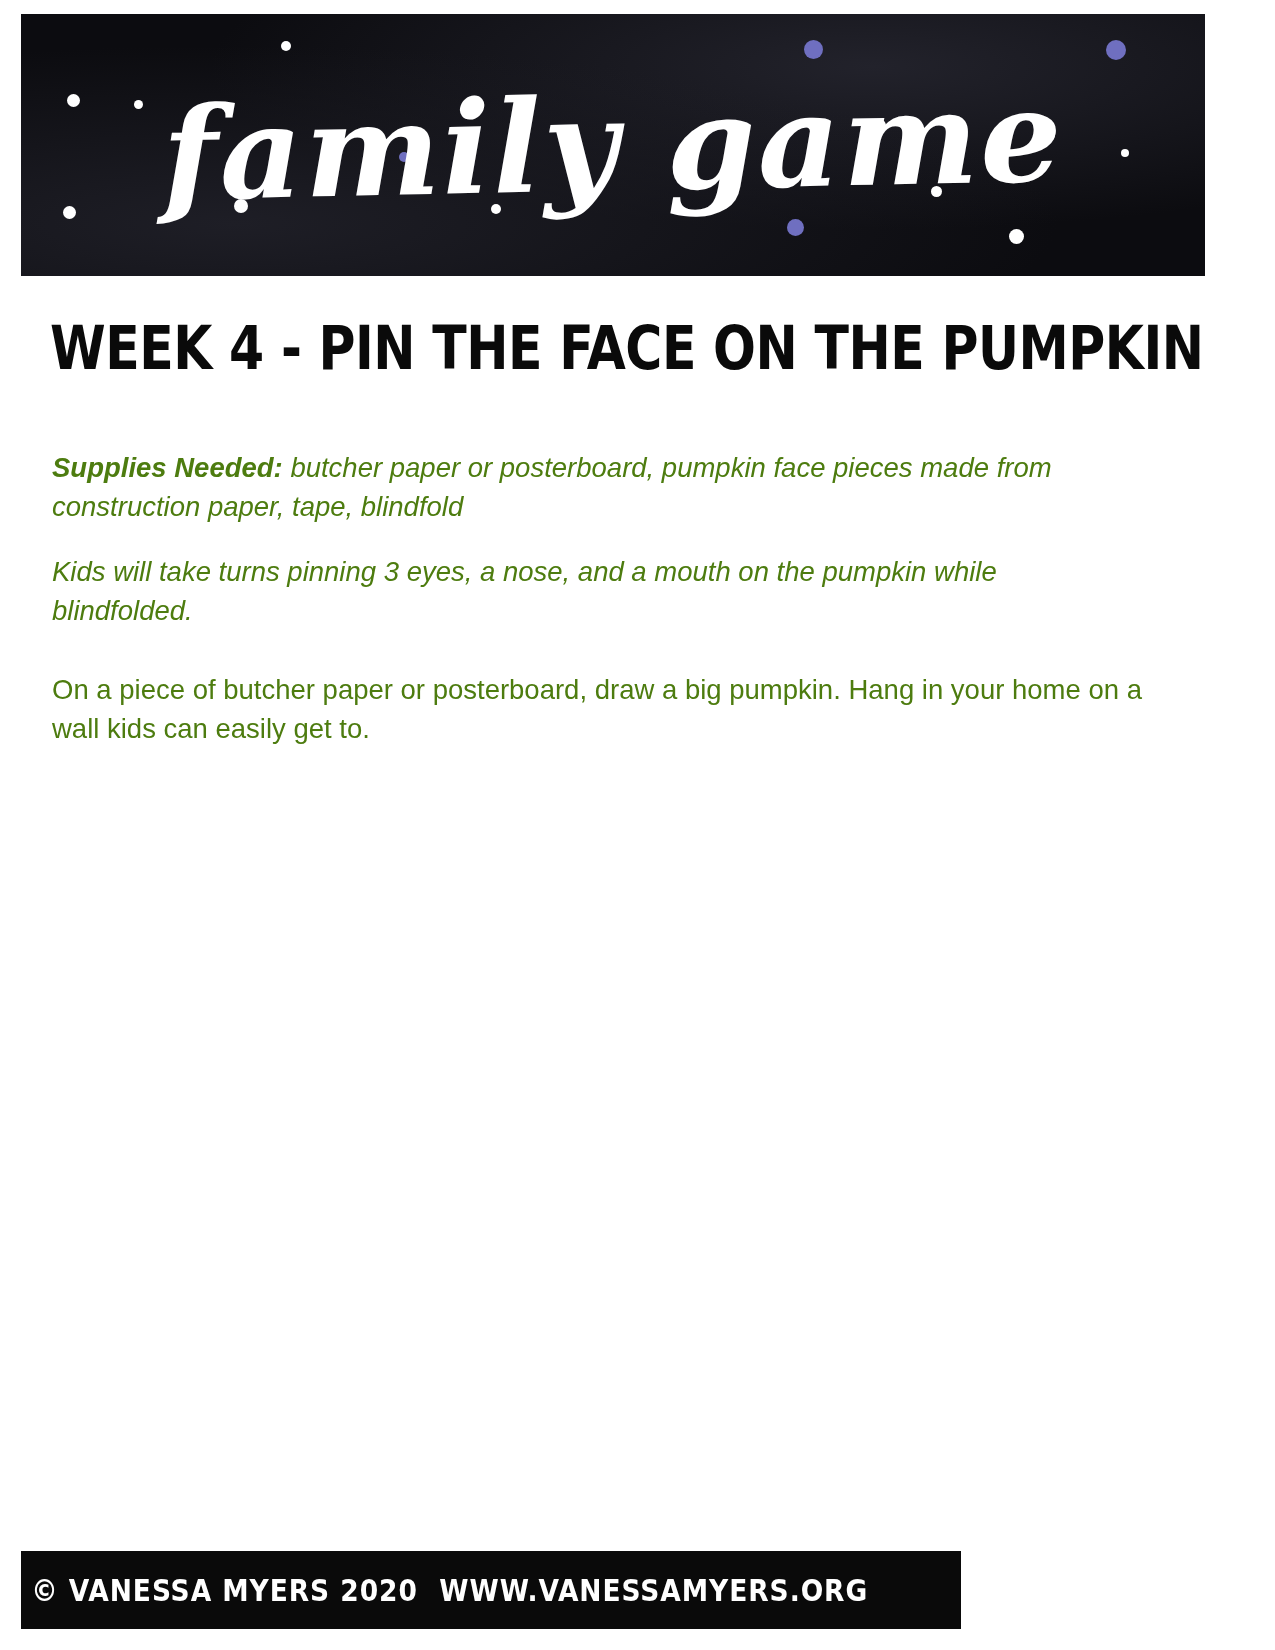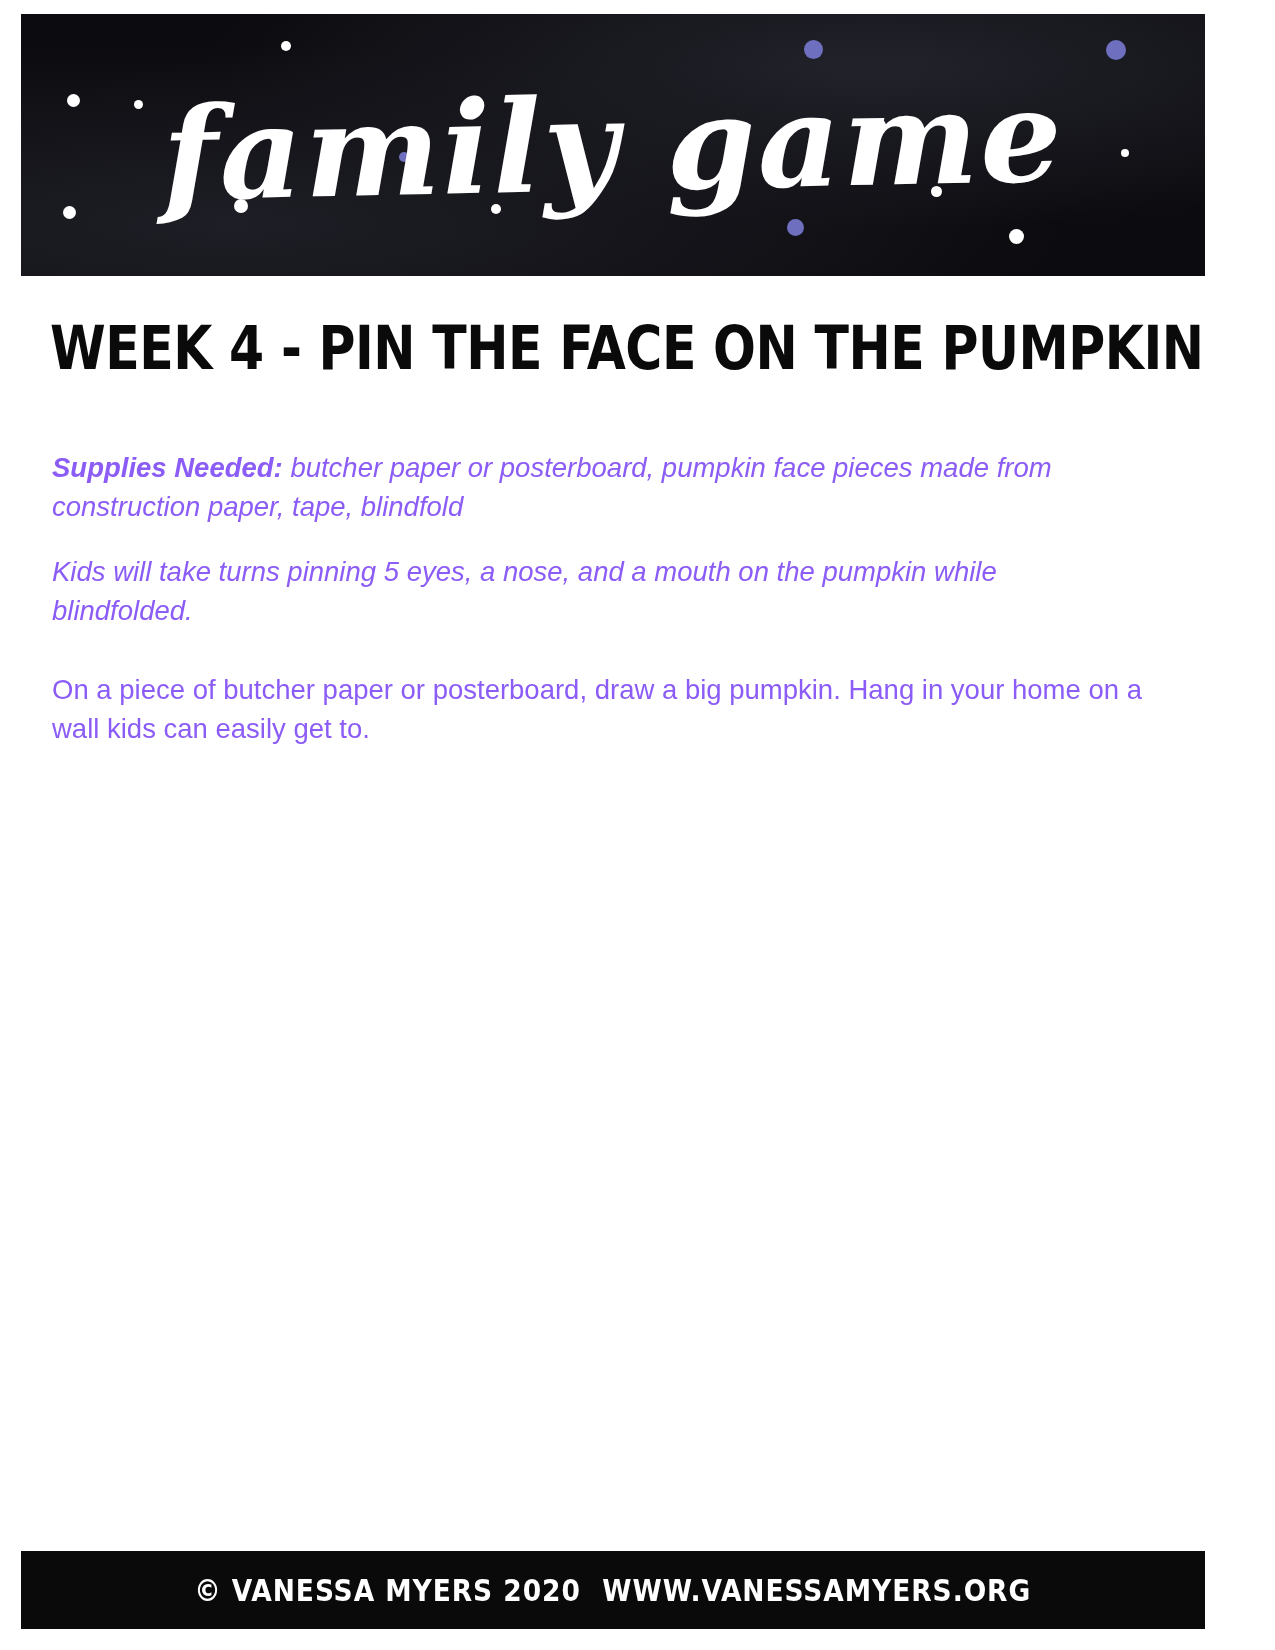--- a/index.html
+++ b/index.html
@@ -85,46 +85,46 @@
 
   
   .body-wrap {
     position: absolute;
     left: 52px;
     top: 448px;
     width: 1090px;
   }
   p {
     margin: 0 0 26px 0;
-    color: #8b5cf6;
+    color: #4d7c0f;
     font-size: 27.5px;
     line-height: 1.42;
   }
   p.italic {
     font-style: italic;
   }
   p.italic b {
     font-weight: bold;
     font-style: italic;
   }
   p.gap-before {
     margin-top: 40px;
   }
 
   
   .footer {
     position: absolute;
     left: 21px;
     bottom: 21px;
-    width: 1184px;
+    width: 940px;
     height: 78px;
     background: #0a0a0a;
     display: flex;
     align-items: center;
-    justify-content: center;
+    justify-content: flex-start;
   }
   .footer span {
     color: #ffffff;
     font-family: "DejaVu Sans Condensed", "Liberation Sans Narrow", "Liberation Sans", sans-serif;
     font-weight: bold;
     font-size: 31px;
     letter-spacing: 1px;
     text-transform: uppercase;
     transform: scaleX(0.95);
   }
@@ -153,21 +153,21 @@
     <div class="star purple" style="left:1085px;top:26px;  width:20px; height:20px;"></div>
 
     <div class="banner-title">Family Game</div>
   </div>
 
   <div class="doc-title">WEEK 4 - PIN THE FACE ON THE PUMPKIN</div>
 
   <div class="body-wrap">
     <p class="italic"><b>Supplies Needed:</b><span> butcher paper or posterboard,  pumpkin face pieces made from construction paper, tape, blindfold</span></p>
 
-    <p class="italic">Kids will take turns pinning 5 eyes, a nose, and a mouth on the pumpkin while blindfolded.</p>
+    <p class="italic">Kids will take turns pinning 3 eyes, a nose, and a mouth on the pumpkin while blindfolded.</p>
 
     <p class="gap-before">On a piece of butcher paper or posterboard, draw a big pumpkin. Hang in your home on a wall kids can easily get to.</p>
 
   </div>
 
   <div class="footer">
     <span>© VANESSA MYERS 2020</span>
     <span>WWW.VANESSAMYERS.ORG</span>
   </div>
 

